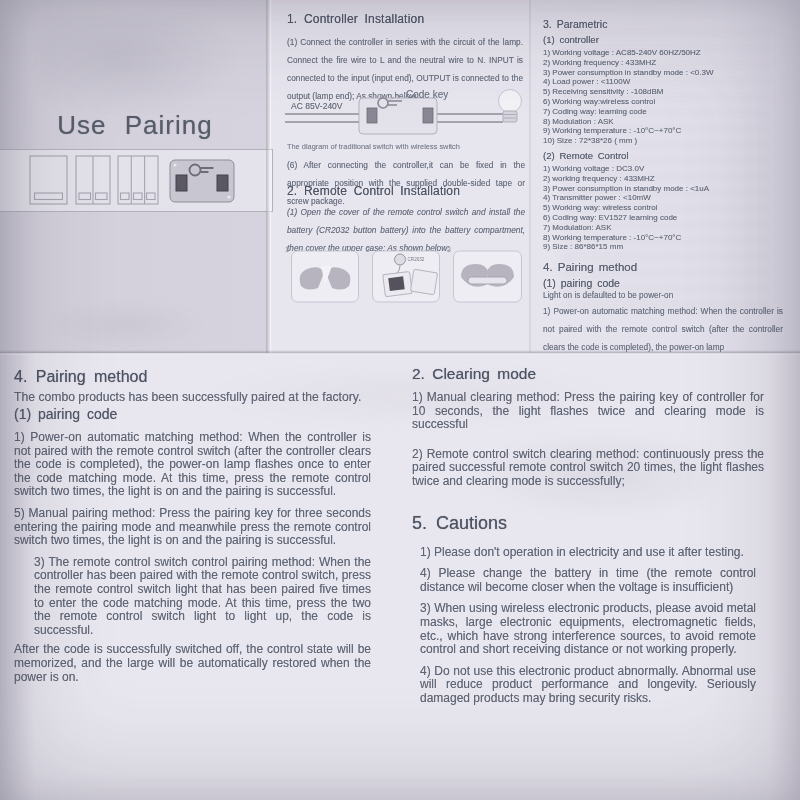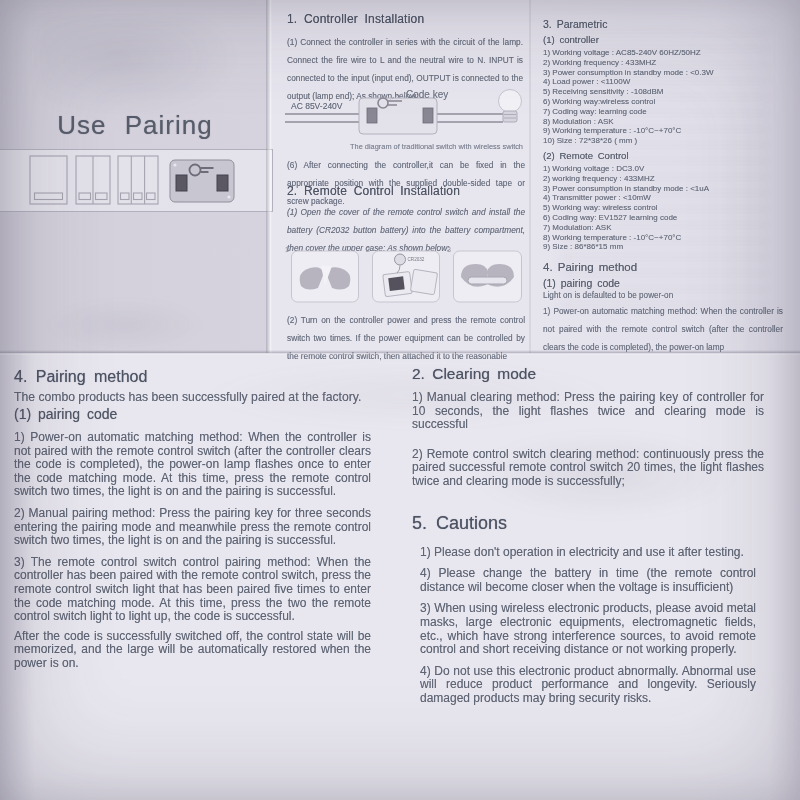--- a/index.html
+++ b/index.html
@@ -31,21 +31,21 @@
                text-shadow:0 0 1px rgba(86,92,106,.6);}
   .prod-box{position:absolute;left:0;top:149px;width:272px;height:61px;
             border-top:1px solid #b2b0bc;border-bottom:1px solid #b2b0bc;border-right:1px solid #b2b0bc;
             background:rgba(247,246,250,.45);}
   
   .abs{position:absolute;}
   .h-mid{font-size:12px;color:#4d5464;word-spacing:3px;letter-spacing:.2px;
          text-shadow:0 0 .6px rgba(77,84,100,.7);}
   .body-s{font-size:8.3px;line-height:18px;text-align:justify;color:#666d7d;
           text-shadow:0 0 .5px rgba(102,109,125,.55);}
-  .caption-s{font-size:7.4px;color:#7b8190;text-align:right;
+  .caption-s{font-size:7.4px;color:#7b8190;text-align:left;
              text-shadow:0 0 .5px rgba(123,129,144,.5);}
   .h-par{font-size:10.5px;color:#545b6b;word-spacing:2px;text-shadow:0 0 .5px rgba(84,91,107,.6);}
   .h-par2{font-size:9.6px;color:#545b6b;word-spacing:2px;text-shadow:0 0 .5px rgba(84,91,107,.6);}
   .spec{font-size:8px;line-height:9.8px;white-space:nowrap;color:#666d7d;
         text-shadow:0 0 .5px rgba(102,109,125,.55);}
   .spec-list .spec{margin:0;}
   .note-s{font-size:8.2px;color:#666d7d;text-shadow:0 0 .5px rgba(102,109,125,.5);}
   
   .col{position:absolute;}
   .h-big{font-size:16px;color:#4b5262;word-spacing:4px;margin:0 0 4px 0;
@@ -172,21 +172,20 @@
   <div class="abs step-num" style="left:447px;top:246px;">3</div>
   <svg class="abs" style="left:452px;top:246px;" width="71" height="60" viewBox="0 0 71 60">
     <rect x="1.5" y="5" width="68" height="51" rx="6" fill="#eeedf3" stroke="#c7c5cf"></rect>
     <g fill="#b7b4bf">
       <path d="M9 31 q0 -13 15 -13 q10 0 12 8 l-2 13 q-15 6 -25 -8 z"></path>
       <path d="M62 31 q0 -13 -15 -13 q-10 0 -12 8 l2 13 q15 6 25 -8 z"></path>
     </g>
     <rect x="16" y="31" width="39" height="7" rx="3.5" fill="#e6e4ec" stroke="#a8a5b1"></rect>
   </svg>
 
-  <div class="abs body-s" style="left:287px;top:311px;width:238px;">(2) Turn on the controller power and press the remote control switch two times. If the power equipment can be controlled by the remote control switch, then attached it to the reasonable</div>
 
   <div class="abs h-par" style="left:543px;top:18px;">3.  Parametric</div>
   <div class="abs h-par2" style="left:543px;top:34px;">(1)  controller</div>
   <div class="abs spec-list" style="left:543px;top:48px;">
     <div class="spec">1)  Working  voltage : AC85-240V  60HZ/50HZ</div>
     <div class="spec">2)  Working frequency : 433MHZ</div>
     <div class="spec">3)  Power consumption in standby mode : &lt;0.3W</div>
     <div class="spec">4)  Load power : &lt;1100W</div>
     <div class="spec">5)  Receiving sensitivity : -108dBM</div>
     <div class="spec">6)  Working way:wireless control</div>
@@ -210,22 +209,22 @@
   <div class="abs h-par" style="left:543px;top:261px;font-size:11.5px;">4.  Pairing  method</div>
   <div class="abs h-par2" style="left:543px;top:277px;font-size:10.5px;">(1)  pairing  code</div>
   <div class="abs note-s" style="left:543px;top:291px;">Light on is defaulted to be power-on</div>
   <div class="abs body-s" style="left:543px;top:302px;width:240px;">1) Power-on automatic matching method: When the controller is not paired with the remote control switch (after the controller clears the code is completed), the power-on lamp</div>
 
   <div class="col" style="left:14px;top:368px;width:357px;">
     <div class="h-big">4.  Pairing  method</div>
     <div class="intro-m">The combo products has been successfully paired at the factory.</div>
     <div class="h-sub">(1)  pairing  code</div>
     <div class="body-m">1) Power-on automatic matching method: When the controller is not paired with the remote control switch (after the controller clears the code is completed), the power-on lamp flashes once to enter the code matching mode. At this time, press the remote control switch two times, the light is on and the pairing is successful.</div>
-    <div class="body-m">2) Manual pairing method: Press the pairing key for three seconds entering the pairing mode and meanwhile press the remote control switch two times, the light is on and the pairing is successful.</div>
-    <div class="body-m" style="margin-bottom:6px;">3) The remote control switch control pairing method: When the controller has been paired with the remote control switch, press the remote control switch light that has been paired five times to enter the code matching mode. At this time, press the two the remote control switch light to light up, the code is successful.</div>
+    <div class="body-m">5) Manual pairing method: Press the pairing key for three seconds entering the pairing mode and meanwhile press the remote control switch two times, the light is on and the pairing is successful.</div>
+    <div class="body-m" style="margin-bottom:6px;margin-left:20px;">3) The remote control switch control pairing method: When the controller has been paired with the remote control switch, press the remote control switch light that has been paired five times to enter the code matching mode. At this time, press the two the remote control switch light to light up, the code is successful.</div>
     <div class="body-m">After the code is successfully switched off, the control state will be memorized, and the large will be automatically restored when the power is on.</div>
   </div>
 
   <div class="col" style="left:412px;top:365px;width:352px;">
     <div class="h-clear">2. Clearing  mode</div>
     <div class="body-m" style="margin-bottom:16px;">1) Manual clearing method: Press the pairing key of controller for 10 seconds, the light flashes twice and clearing mode is successful</div>
     <div class="body-m" style="margin-bottom:24px;">2) Remote control switch clearing method: continuously press the paired successful remote control switch 20 times, the light flashes twice and clearing mode is successfully;</div>
     <div class="h-caut">5.  Cautions</div>
     <div class="body-m caut-item">1) Please don't operation in electricity and use it after testing.</div>
     <div class="body-m caut-item">4) Please change the battery in time (the remote control distance wil become closer when the voltage is insufficient)</div>

